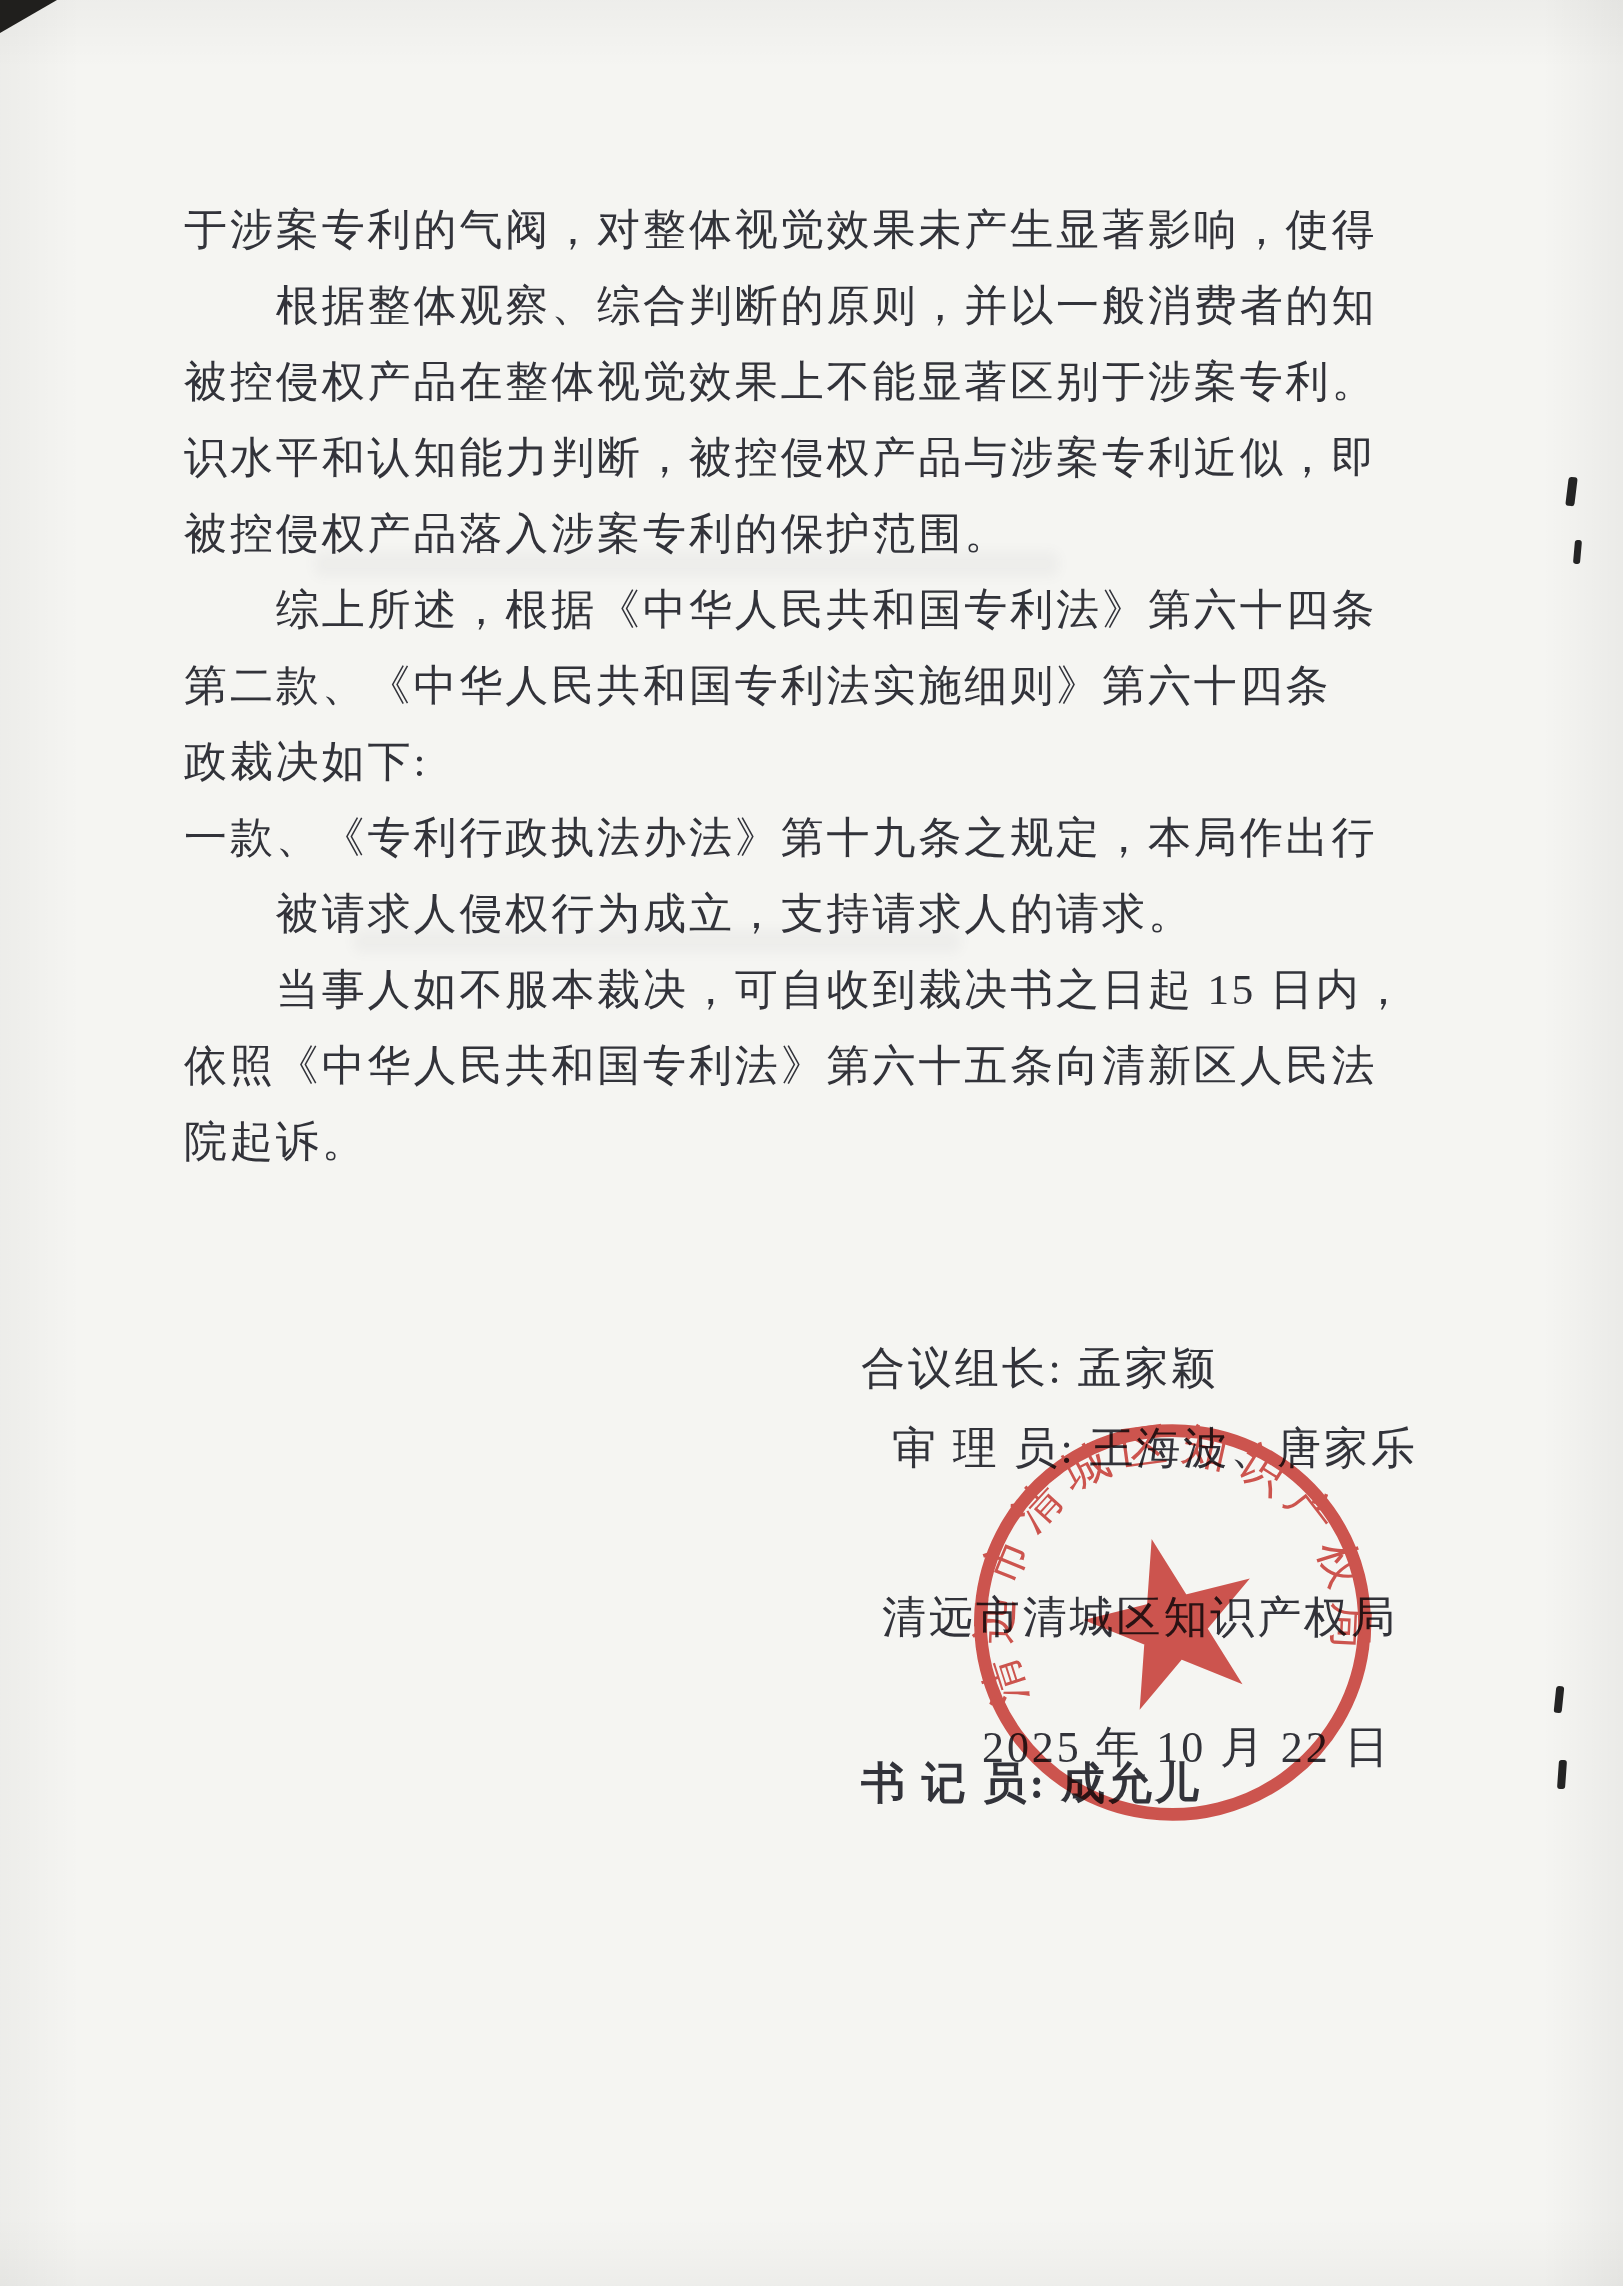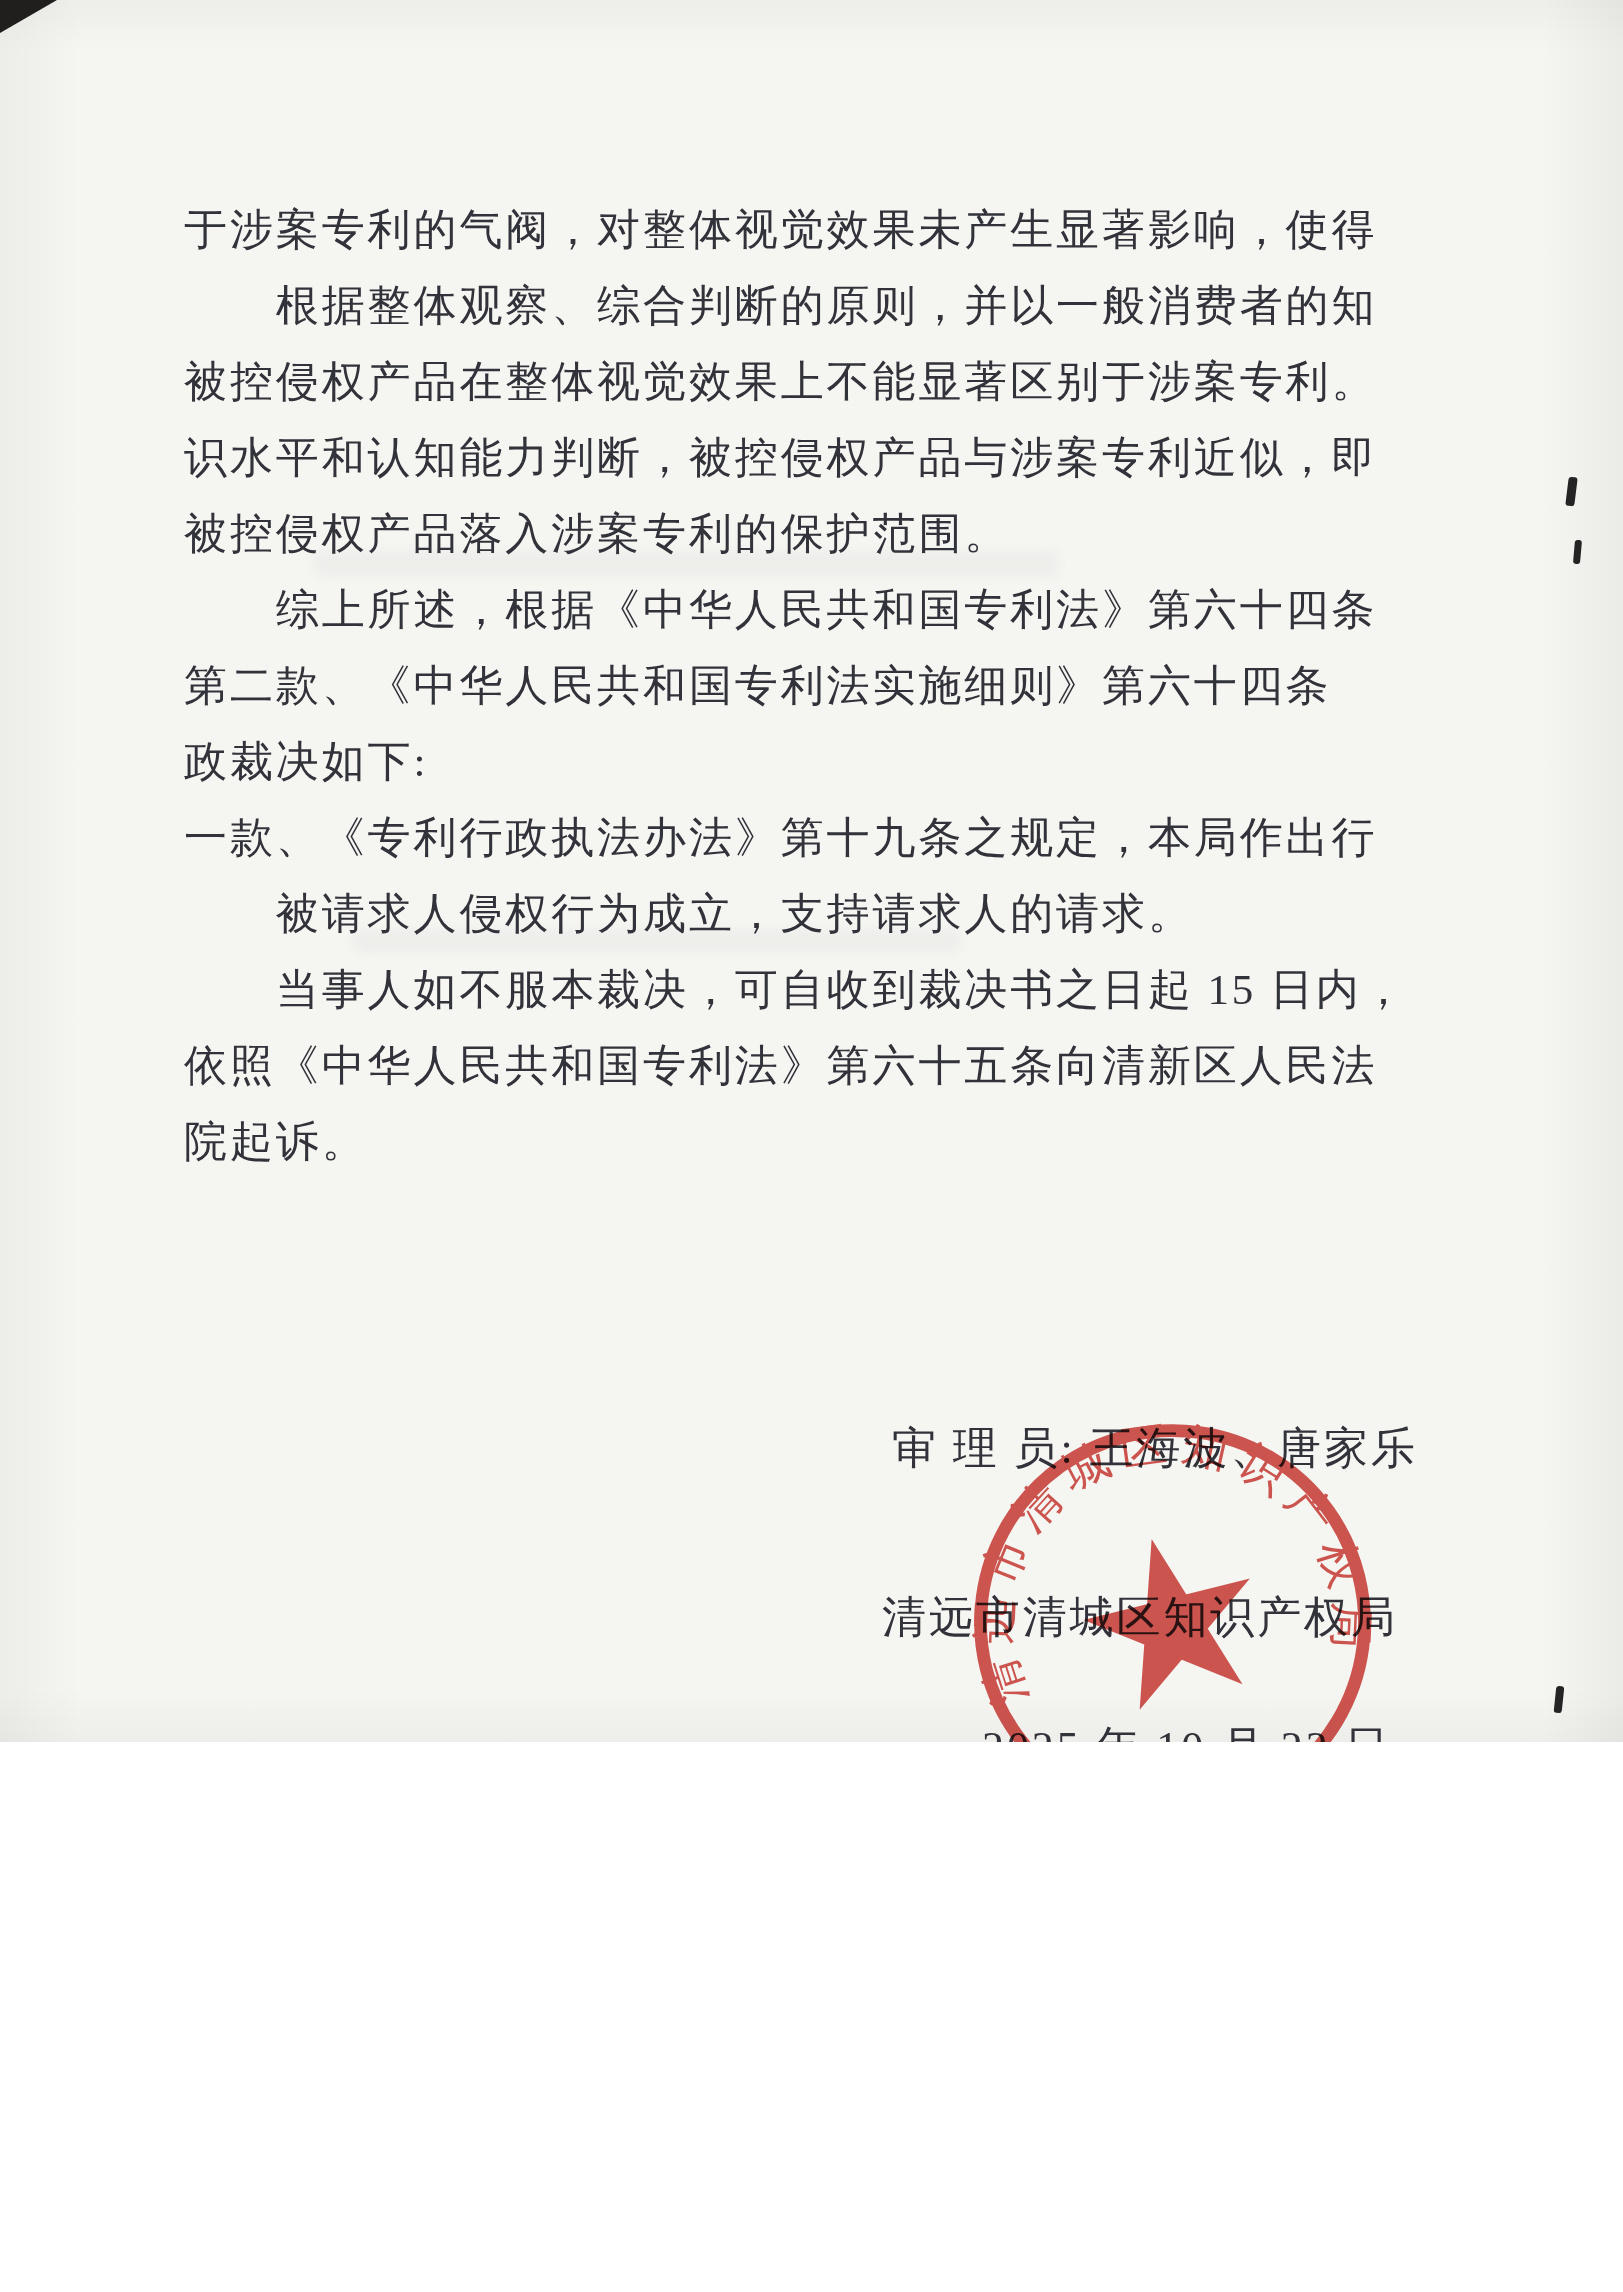--- a/index.html
+++ b/index.html
@@ -1,18 +1,18 @@
 <!DOCTYPE html>
 <html style="--seal: #d0403a; --ink: #32333a; --paper: #f5f5f2;"><head>
 <meta charset="utf-8">
 <style>
   html,body{margin:0;padding:0;}
   .page{
     position:relative;
-    width:1623px;height:1742px;
+    width:1623px;height:2286px;
     background:var(--paper,#f5f5f2);
     overflow:hidden;
     font-family:"Liberation Serif","DejaVu Serif",serif;
     color:var(--ink,#32333a);
   }
   .scan-tone{
     position:absolute;inset:0;pointer-events:none;
     background:
       linear-gradient(90deg, rgba(0,0,0,0.035), rgba(0,0,0,0) 5%, rgba(0,0,0,0) 95%, rgba(0,0,0,0.045)),
       linear-gradient(180deg, rgba(0,0,0,0.03), rgba(0,0,0,0) 3%, rgba(0,0,0,0) 97%, rgba(0,0,0,0.03));
@@ -69,20 +69,21 @@
     <div class="line">　　综上所述，根据《中华人民共和国专利法》第六十四条</div>
     <div class="line">第二款、《中华人民共和国专利法实施细则》第六十四条</div>
     <div class="line">政裁决如下:</div>
     <div class="line">一款、《专利行政执法办法》第十九条之规定，本局作出行</div>
     <div class="line">　　被请求人侵权行为成立，支持请求人的请求。</div>
     <div class="line">　　当事人如不服本裁决，可自收到裁决书之日起 15 日内，</div>
     <div class="line">依照《中华人民共和国专利法》第六十五条向清新区人民法</div>
     <div class="line">院起诉。</div>
   </div>
 
+  <div class="sig-line sig-head">合议组长: 孟家颖</div>
   <div class="sig-line sig-examiners">审 理 员: 王海波、唐家乐</div>
   <div class="sig-line sig-issuer">清远市清城区知识产权局</div>
   <div class="sig-line sig-date">2025 年 10 月 22 日</div>
   <div class="sig-line sig-clerk">书 记 员: 成允儿</div>
 
   <div class="seal">
     <svg width="427" height="427" viewBox="0 0 436 436">
       <circle cx="218" cy="218" r="196" fill="none" stroke="var(--seal,#d0403a)" stroke-width="13"></circle>
       <path d="M218,130 L163.9,296.4 L305.5,193.6 L130.5,193.6 L272.1,296.4 Z" fill="var(--seal,#d0403a)"></path>
       <path id="sealArc" d="M 62 274.8 A 166 166 0 1 1 374 274.8" fill="none"></path>

